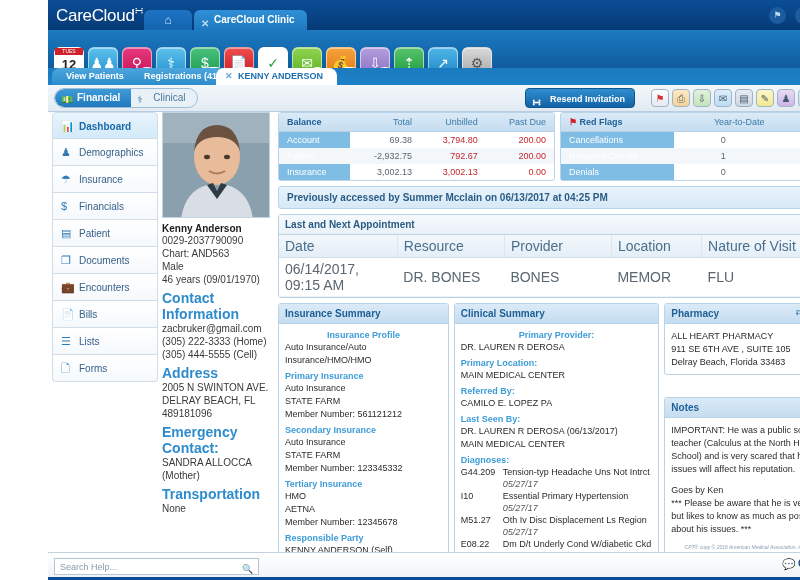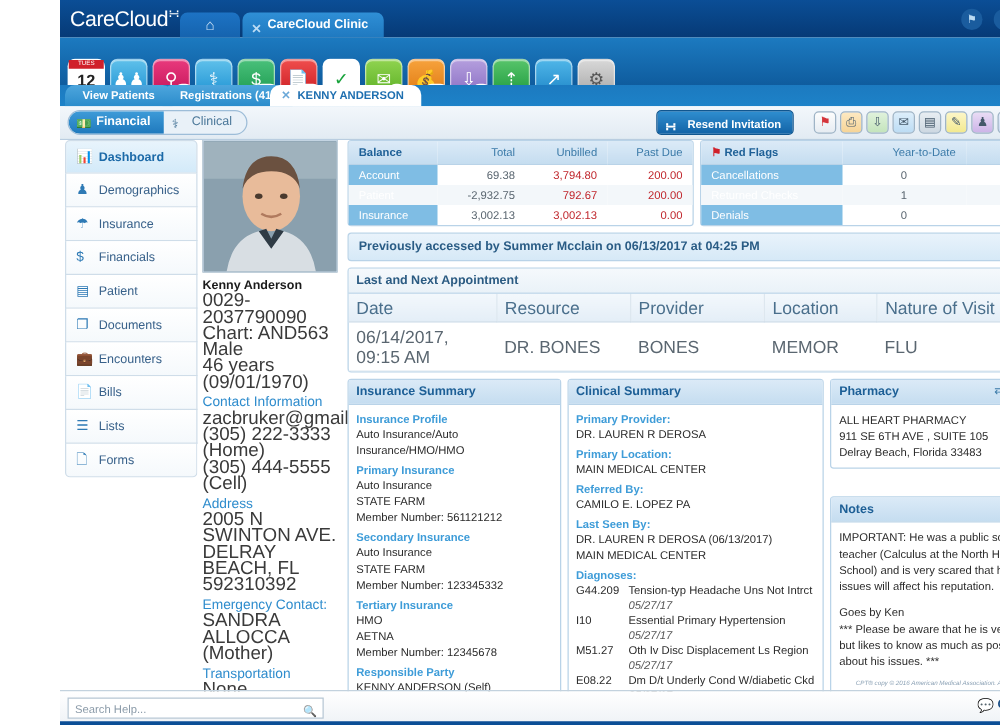--- a/index.html
+++ b/index.html
@@ -150,22 +150,22 @@
     background: linear-gradient(#e8f4fc,#d3eaf9); font-weight: bold; color: #1c6aa8;
   }
   .sbitem .sbi { position: absolute; left: 8px; top: 0; font-size: 11px; color: #2e7ab5; }
 
   .patientcard { position: absolute; left: 114px; top: 0; width: 112px; }
   .photo {
     width: 108px; height: 106px; border: 1px solid #c3d4e2; background: #7d96a8;
     overflow: hidden; position: relative;
   }
   .pname { font-size: 10px; font-weight: bold; color: #1b1b1b; margin-top: 5px; }
-  .pline { font-size: 15px; color: #3a3a3a; line-height: 13px; }
-  .phead { font-size: 11px; color: #2e8ccd; font-weight: normal; margin-top: 4px; }
+  .pline { font-size: 10px; color: #3a3a3a; line-height: 13px; }
+  .phead { font-size: 14px; color: #2e8ccd; font-weight: bold; margin-top: 4px; }
 
   .content { position: absolute; left: 230px; right: 4px; top: 0; bottom: 0; }
 
   
   .panel { border: 1px solid #b9d3e8; border-radius: 3px; background: #fff; }
   .ptitle {
     background: linear-gradient(#dbeaf7,#c5ddf0); color: #1d5f96;
     font-weight: bold; font-size: 10px; padding: 4px 6px;
     border-bottom: 1px solid #b9d3e8; position: relative;
   }
@@ -201,21 +201,21 @@
     padding: 3px 6px; color: #5a6670; border-bottom: 1px solid #eef3f7;
   }
 
   .cols { display: flex; gap: 5px; margin-top: 5px; height: 258px; }
   .col-ins { width: 172px; }
   .col-clin { width: 207px; }
   .col-right { width: 181px; display: flex; flex-direction: column; gap: 22px; }
 
   .pbody { padding: 6px; font-size: 9px; color: #2b2b2b; overflow: hidden; }
   .pbody .hd { color: #3e9cd8; font-weight: bold; margin: 4px 0 1px; }
-  .pbody .hd:first-child { margin-top: 0; }
+  .pbody .hd:first-child { margin-top: 0; text-align: center; }
   .pbody .vl { line-height: 13px; }
 
   .dxrow { display: flex; line-height: 12px; }
   .dxcode { width: 42px; flex: none; }
   .dxdesc { flex: 1; }
   .dxdate { font-style: italic; color: #555; }
 
   .ptitle .act {
     position: absolute; right: 6px; top: 3px; font-weight: normal;
     font-size: 9px; color: #3b7aa8;
@@ -407,21 +407,21 @@
       <div class="pline">0029-2037790090</div>
       <div class="pline">Chart: AND563</div>
       <div class="pline">Male</div>
       <div class="pline">46 years (09/01/1970)</div>
       <div class="phead">Contact Information</div>
       <div class="pline">zacbruker@gmail.com</div>
       <div class="pline">(305) 222-3333 (Home)</div>
       <div class="pline">(305) 444-5555 (Cell)</div>
       <div class="phead">Address</div>
       <div class="pline">2005 N SWINTON AVE.</div>
-      <div class="pline">DELRAY BEACH, FL 592310392</div>
+      <div class="pline">DELRAY BEACH, FL 489181096</div>
       <div class="phead">Emergency Contact:</div>
       <div class="pline">SANDRA ALLOCCA (Mother)</div>
       <div class="phead">Transportation</div>
       <div class="pline">None</div>
     </div>
 
     <div class="content">
 
       <div style="display:flex; gap:5px;">
 

